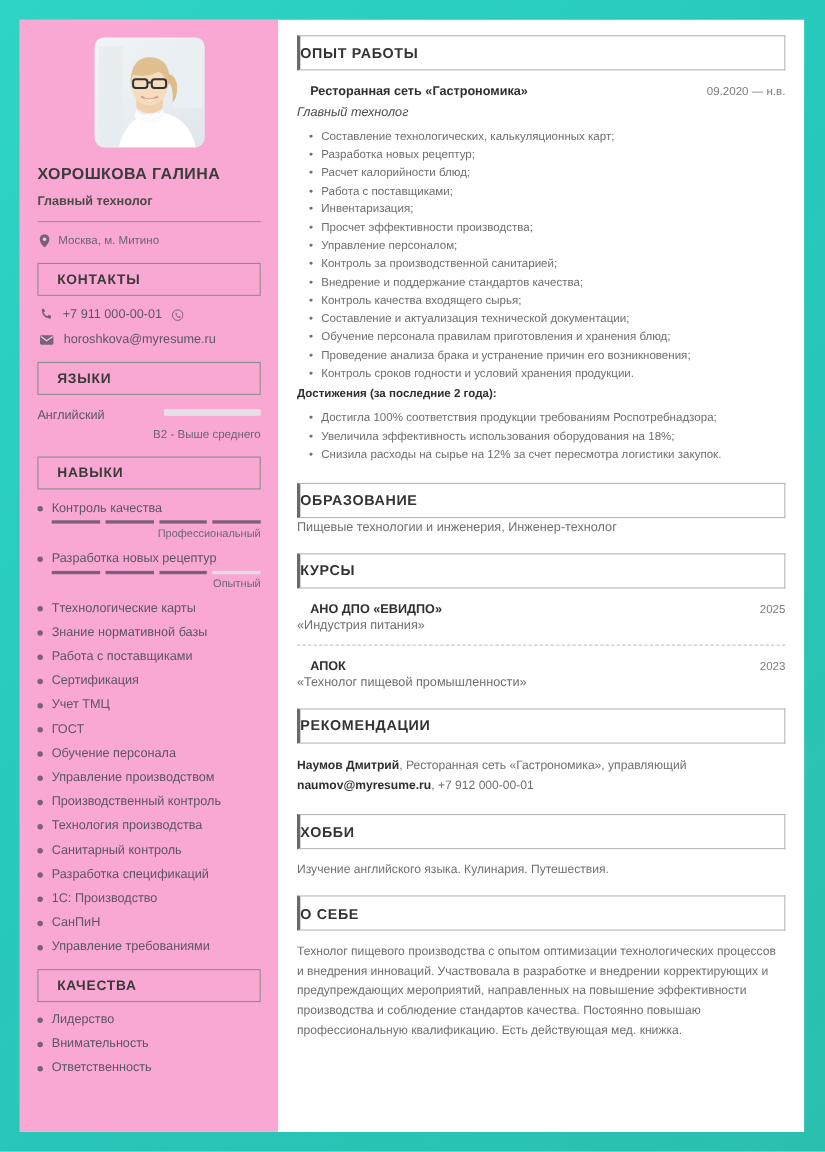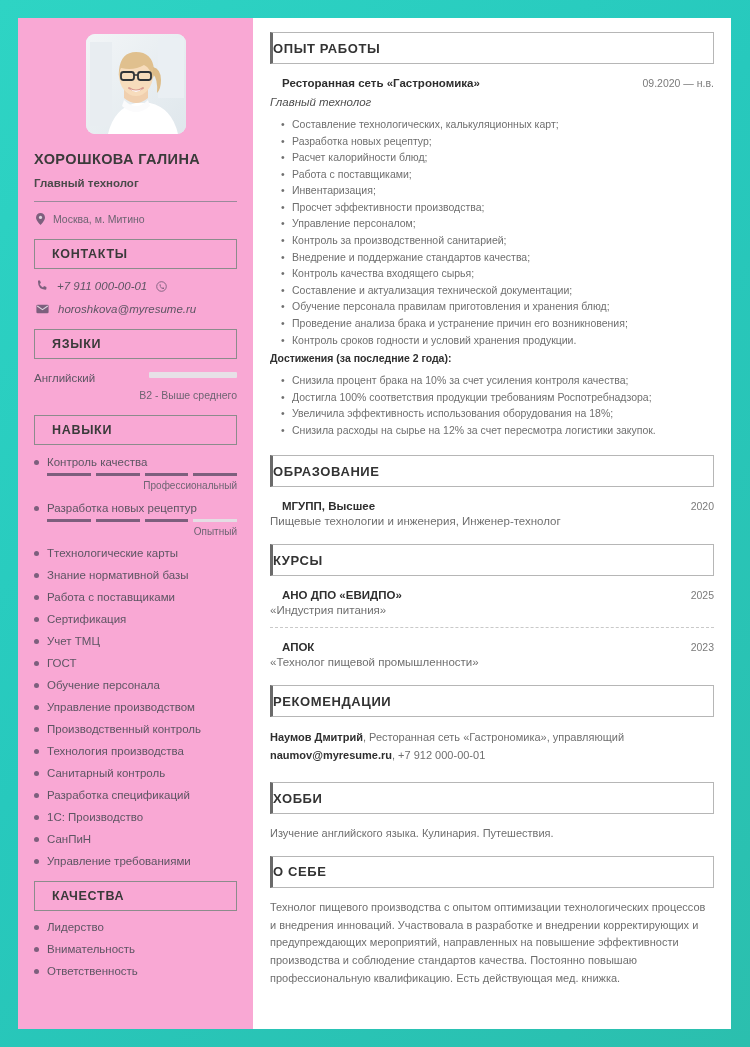--- a/index.html
+++ b/index.html
@@ -33,21 +33,21 @@
   .divider{height:1px;background:#9b8a9b;margin:12px 0 0 0;}
   .loc-row{display:flex;align-items:flex-end;gap:8px;margin:11px 0 0 2px;}
   .loc-row .txt{font-size:10.5px;color:#6d6472;}
   .sec-box{
     border:1px solid #8c8c8c;background:transparent;
     height:30px;display:flex;align-items:center;padding-left:17px;
     margin:14px 0 0 0;box-sizing:border-box;
   }
   .sec-box .t{font-size:12.5px;font-weight:bold;color:#3a3a3a;letter-spacing:.7px;}
   .contact-row{display:flex;align-items:center;gap:9px;margin:11px 0 0 2px;}
-  .contact-row .txt{font-size:11.5px;color:#5d5563;font-style:italic;}
+  .contact-row .txt{font-size:11.5px;color:#5d5563;}
   .lang-row{display:flex;margin:13px 0 0 0;}
   .lang-name{font-size:11.5px;color:#5d5563;flex:1;}
   .lang-bar{width:88px;height:6px;background:#e7e1e7;border-radius:1px;overflow:hidden;}
   .lang-fill{height:100%;background:#8a6e8a;}
   .lang-level{font-size:10.5px;color:#6d6472;text-align:right;margin-top:5px;}
   .skill-item{margin:11px 0 0 0;}
   .skill-head{display:flex;align-items:center;gap:8px;}
   .dot{width:5px;height:5px;border-radius:50%;background:#7d5f7d;flex:0 0 5px;}
   .skill-name{font-size:11.5px;color:#5d5563;}
   .seg-row{display:flex;gap:5px;margin:5px 0 0 13px;}
@@ -300,33 +300,28 @@
         <li>Контроль за производственной санитарией;</li>
         <li>Внедрение и поддержание стандартов качества;</li>
         <li>Контроль качества входящего сырья;</li>
         <li>Составление и актуализация технической документации;</li>
         <li>Обучение персонала правилам приготовления и хранения блюд;</li>
         <li>Проведение анализа брака и устранение причин его возникновения;</li>
         <li>Контроль сроков годности и условий хранения продукции.</li>
       </ul>
     <div class="ach-head">Достижения (за последние 2 года):</div>
     <ul class="bl" id="achievements">
-        <li>Снизила процент брака на 10% за счет усиления контроля качества;</li>
         <li>Достигла 100% соответствия продукции требованиям Роспотребнадзора;</li>
         <li>Увеличила эффективность использования оборудования на 18%;</li>
         <li>Снизила расходы на сырье на 12% за счет пересмотра логистики закупок.</li>
       </ul>
 
     <div class="gap"></div>
     <div class="m-sec">
       <span class="t">ОБРАЗОВАНИЕ</span>
-    </div>
-    <div class="entry-head">
-      <span class="entry-title">МГУПП, Высшее</span>
-      <span class="entry-date">2020</span>
     </div>
     <div class="entry-sub">Пищевые технологии и инженерия, Инженер-технолог</div>
 
     <div class="gap"></div>
     <div class="m-sec">
       <span class="t">КУРСЫ</span>
     </div>
     <div class="entry-head">
       <span class="entry-title">АНО ДПО «ЕВИДПО»</span>
       <span class="entry-date">2025</span>

